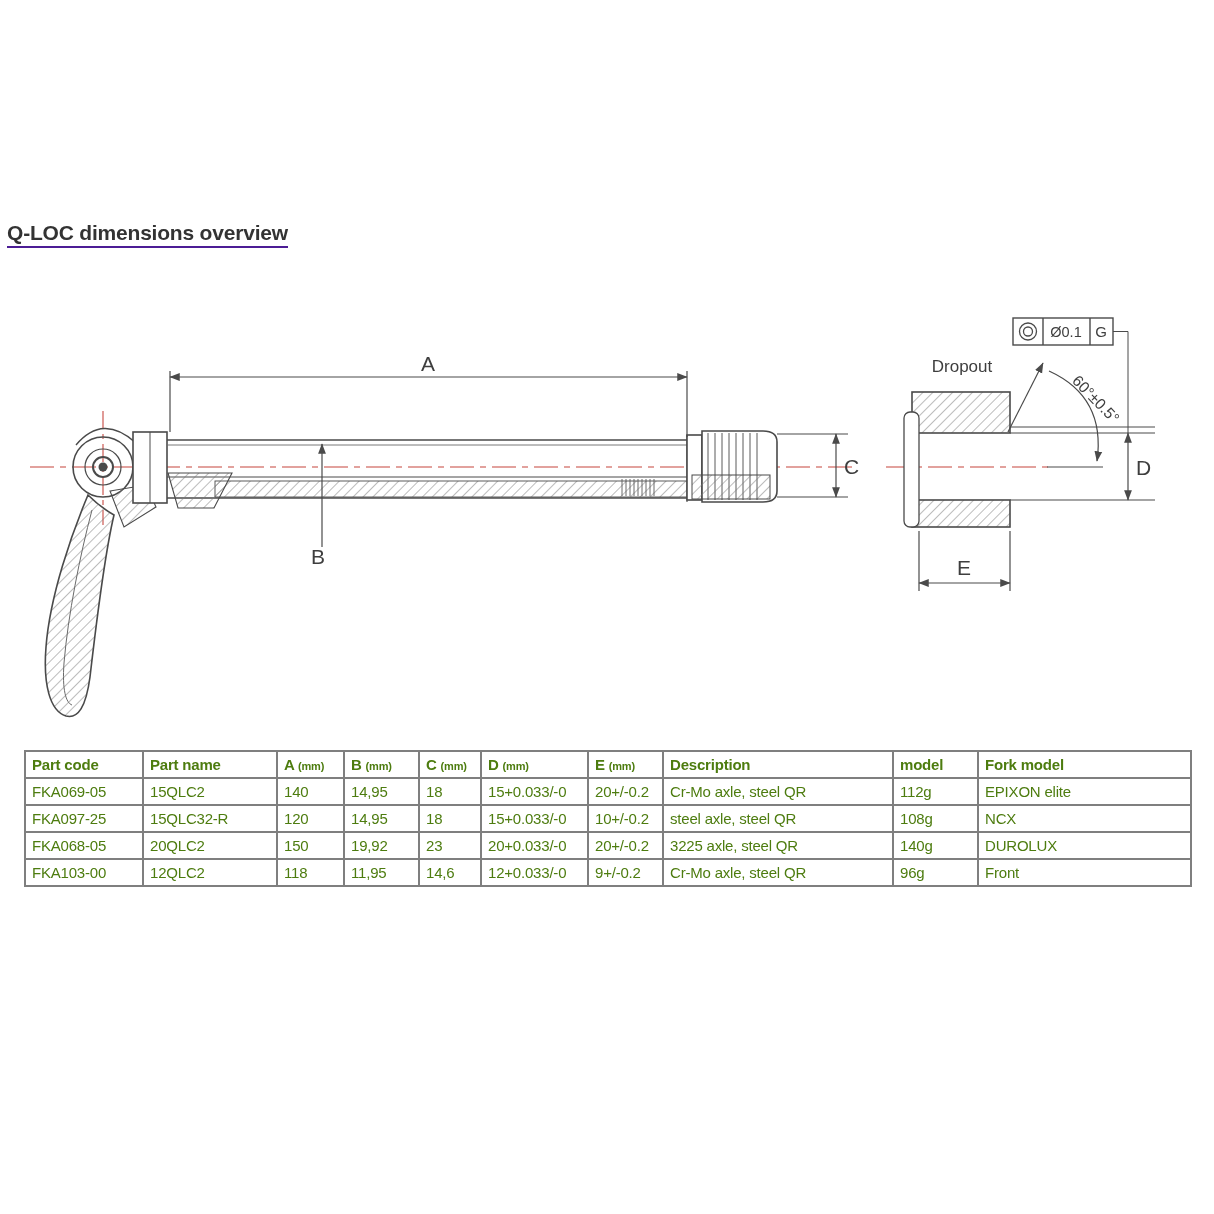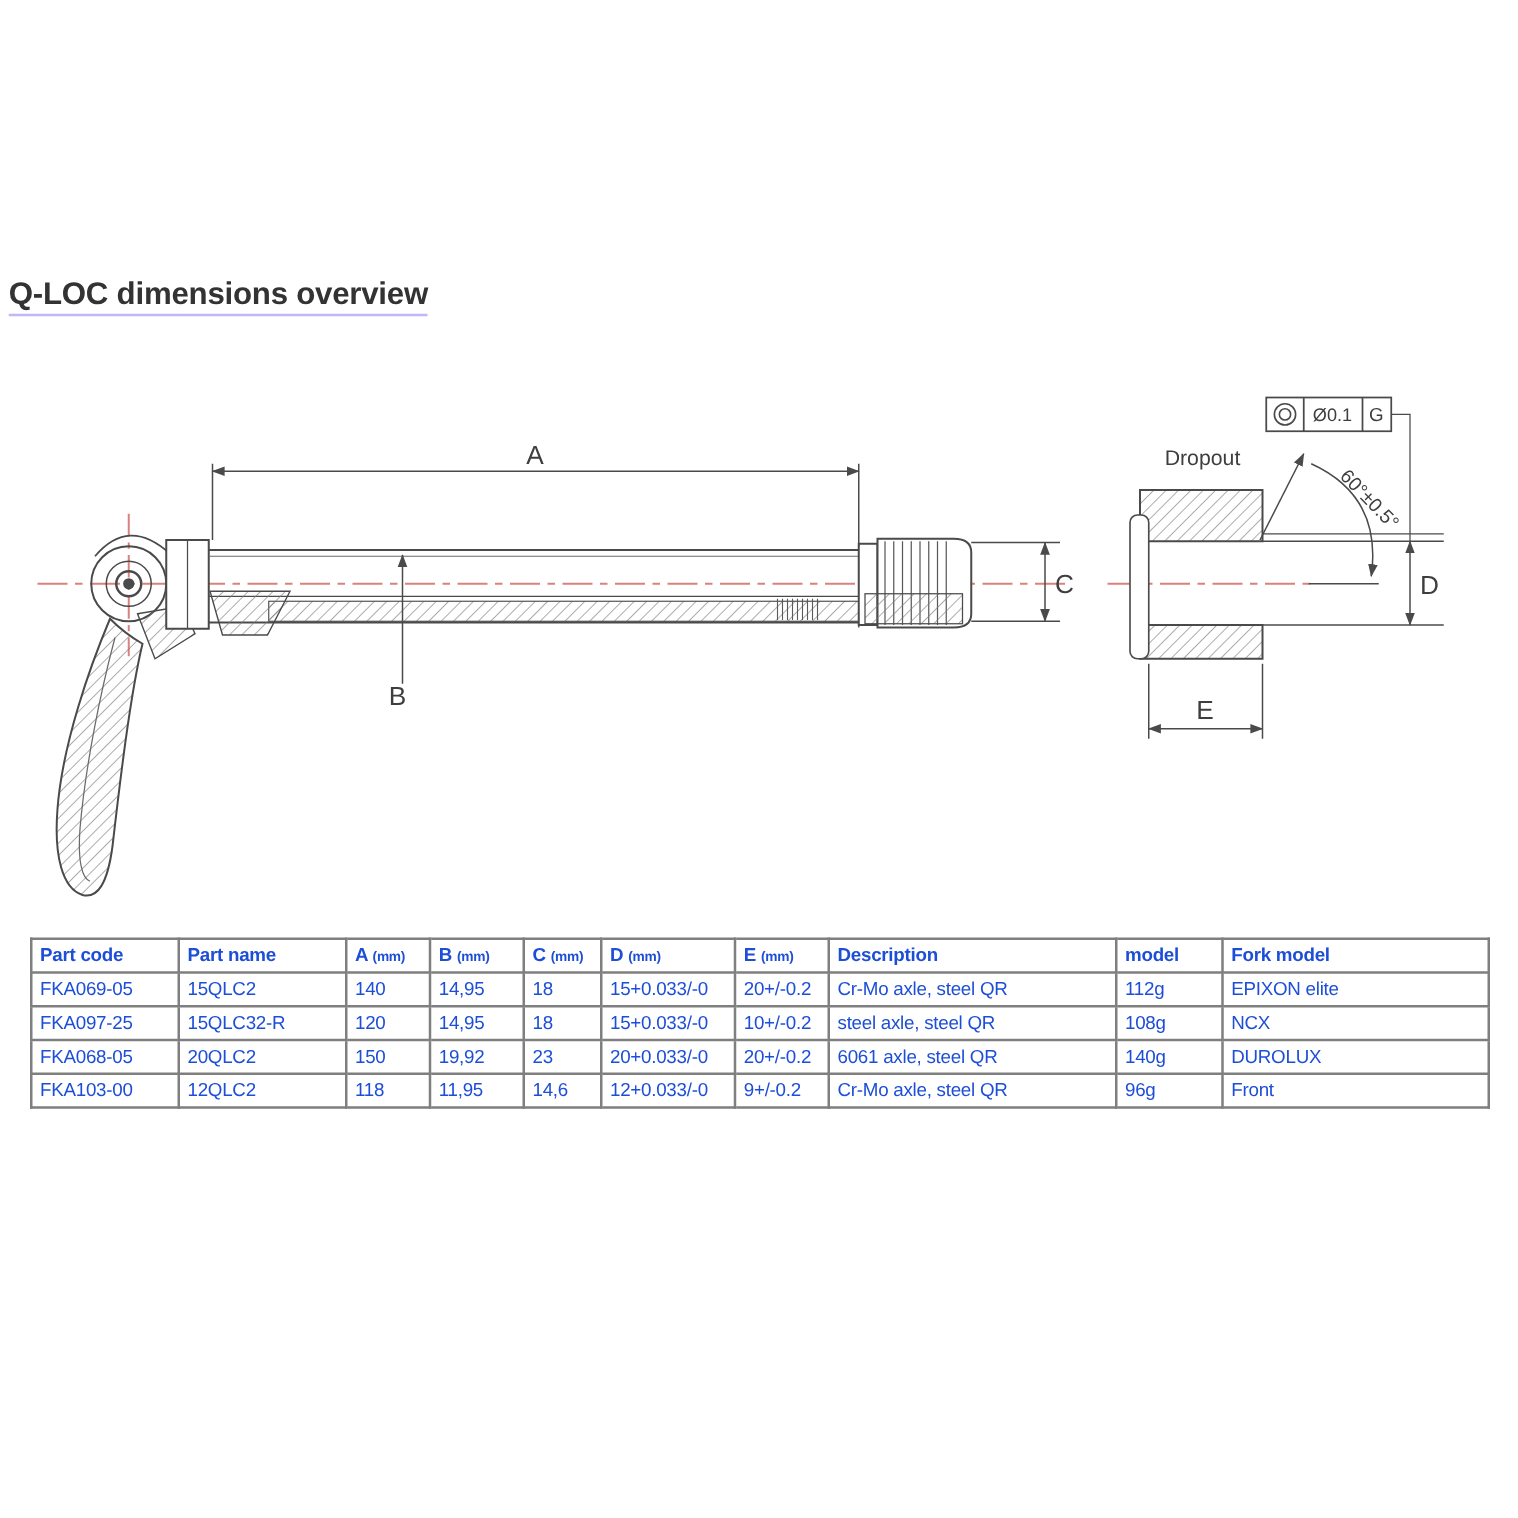--- a/index.html
+++ b/index.html
@@ -1,21 +1,21 @@
 <!DOCTYPE html>
 <html><head>
 <meta charset="utf-8">
 <style>
   html,body{margin:0;padding:0;background:#fff}
   body{width:1214px;height:1214px;position:relative;font-family:"Liberation Sans",sans-serif}
-  .title{position:absolute;left:7px;top:221px;font-size:25px;font-weight:bold;color:#333;
-         display:inline-block;border-bottom:2px solid #c4b5fd;padding-bottom:1px;letter-spacing:-0.2px}
+  .title{position:absolute;left:7px;top:221px;font-size:21px;font-weight:bold;color:#333;
+         display:inline-block;border-bottom:2px solid #4c1d95;padding-bottom:1px;letter-spacing:-0.2px}
   svg.figure{position:absolute;left:0;top:295px}
   .spec-table{position:absolute;left:24px;top:750px;width:1166px;border-collapse:collapse;
-              table-layout:fixed;color:#1d4ed8}
+              table-layout:fixed;color:#4d7c0f}
   .spec-table th,.spec-table td{border:2px solid #7f7f7f;padding:1px 6px;font-size:15px;height:23px;
               overflow:hidden;white-space:nowrap;text-align:left;vertical-align:middle;letter-spacing:-0.2px}
   .spec-table th{font-weight:bold}
   .spec-table td{font-weight:normal}
   .unit{font-size:11px}
   text{fill:#3e3e3e}
 </style>
 </head>
 <body>
 
@@ -208,21 +208,21 @@
         <td>NCX</td>
     </tr>
     <tr>
       <td>FKA068-05</td>
         <td>20QLC2</td>
         <td>150</td>
         <td>19,92</td>
         <td>23</td>
         <td>20+0.033/-0</td>
         <td>20+/-0.2</td>
-        <td>6061 axle, steel QR</td>
+        <td>3225 axle, steel QR</td>
         <td>140g</td>
         <td>DUROLUX</td>
     </tr>
     <tr>
       <td>FKA103-00</td>
         <td>12QLC2</td>
         <td>118</td>
         <td>11,95</td>
         <td>14,6</td>
         <td>12+0.033/-0</td>

